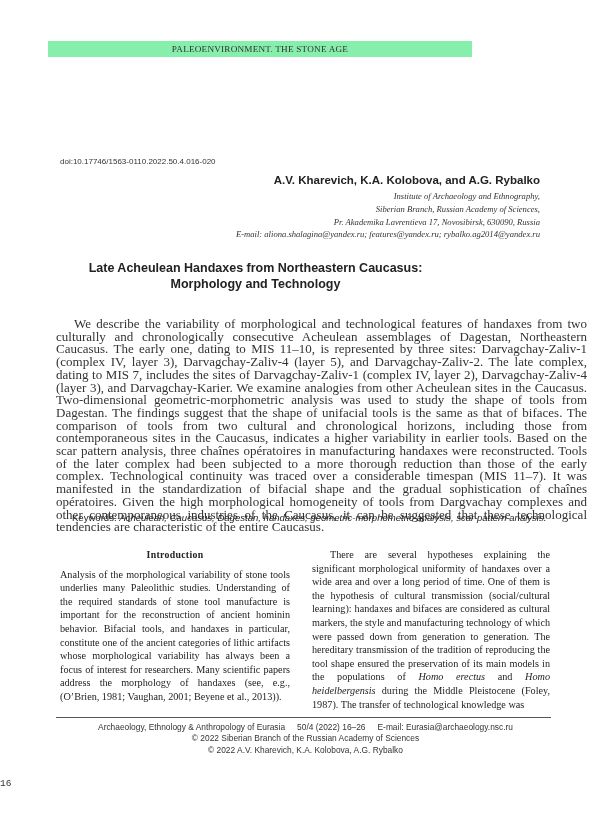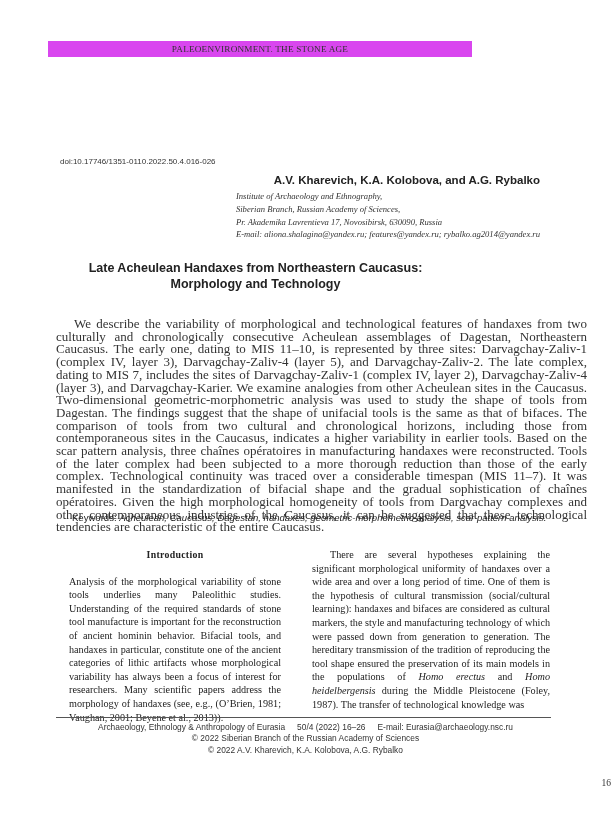--- a/index.html
+++ b/index.html
@@ -1,49 +1,49 @@
 <!DOCTYPE html>
 <html><head>
 <meta charset="utf-8">
 <style>
   html, body { margin:0; padding:0; background:#ffffff; }
   body { width:611px; height:820px; position:relative; overflow:hidden; color:#231f20; }
   .abs { position:absolute; }
   .header-bar {
-    left:48px; top:41px; width:424px; height:16px; background:#d946ef;
+    left:48px; top:41px; width:424px; height:16px; background:#86efac;
     font-family:"Liberation Serif", serif; font-size:9.2px; letter-spacing:0.2px;
     text-align:center; line-height:16px; color:#333;
   }
   .doi { left:60px; top:157px; font-family:"Liberation Sans", sans-serif; font-size:8px; color:#333; }
   .authors { right:71px; top:174px; font-family:"Liberation Sans", sans-serif; font-size:11.5px; font-weight:bold; color:#222; text-align:right; }
-  .affil { right:71px; top:190px; font-family:"Liberation Serif", serif; font-size:8.6px; font-style:italic; line-height:12.8px; color:#333; }
+  .affil { right:71px; top:190px; font-family:"Liberation Serif", serif; font-size:8.6px; font-style:italic; text-align:right; line-height:12.8px; color:#333; }
   .title { left:0; width:511px; top:260px; font-family:"Liberation Sans", sans-serif; font-size:12.5px; font-weight:bold; text-align:center; line-height:16px; color:#222; }
   .abstract {
     left:56px; width:531px; top:318px; font-family:"Liberation Serif", serif; 
     font-size:13px; line-height:12.7px; text-align:justify; text-indent:18px; color:#333;
   }
   .keywords { left:72px; top:512px; font-family:Liberation Sans, sans-serif; font-size:9.55px; color:#222; }
   .keywords .kw-list { font-style:italic; }
   .col { width:238px; font-family:"Liberation Serif", serif; font-size:10.2px; line-height:13.6px; text-align:justify; color:#222; }
   .col-left { left:56px; top:548px; }
   .col-right { left:312px; top:548px; }
   .section-title { text-align:center; font-weight:bold; font-size:9.8px; letter-spacing:0.3px; margin-bottom:6px; }
   .col-right p { text-indent:18px; margin:0; }
-  .col-left p { margin:13px; }
+  .col-left p { margin:4px; }
   .footer-rule { left:56px; top:717px; width:495px; height:0; border-top:1px solid #555; }
   .footer { left:0; width:611px; top:722px; font-family:"Liberation Sans", sans-serif; font-size:8.4px; line-height:11.3px; text-align:center; color:#333; }
   .footer .gap { display:inline-block; width:12px; }
-  .page-num { left:0; width:611px; top:778px; text-align:right; font-family:Liberation Serif, serif; font-size:9.5px; color:#333; }
+  .page-num { left:0; width:611px; top:778px; text-align:left; font-family:Liberation Mono, monospace; font-size:9.5px; color:#333; }
 </style>
 </head>
 <body>
 
 <div class="abs header-bar">PALEOENVIRONMENT. THE STONE AGE</div>
 
-<div class="abs doi">doi:10.17746/1351-0110.2022.50.4.016-026</div>
+<div class="abs doi">doi:10.17746/1563-0110.2022.50.4.016-020</div>
 
 <div class="abs authors">A.V. Kharevich, K.A. Kolobova, and A.G. Rybalko</div>
 
 <div class="abs affil">
   <div>Institute of Archaeology and Ethnography,</div>
   <div>Siberian Branch, Russian Academy of Sciences,</div>
   <div>Pr. Akademika Lavrentieva 17, Novosibirsk, 630090, Russia</div>
   <div>E-mail: aliona.shalagina@yandex.ru; features@yandex.ru; rybalko.ag2014@yandex.ru</div>
 </div>
 

